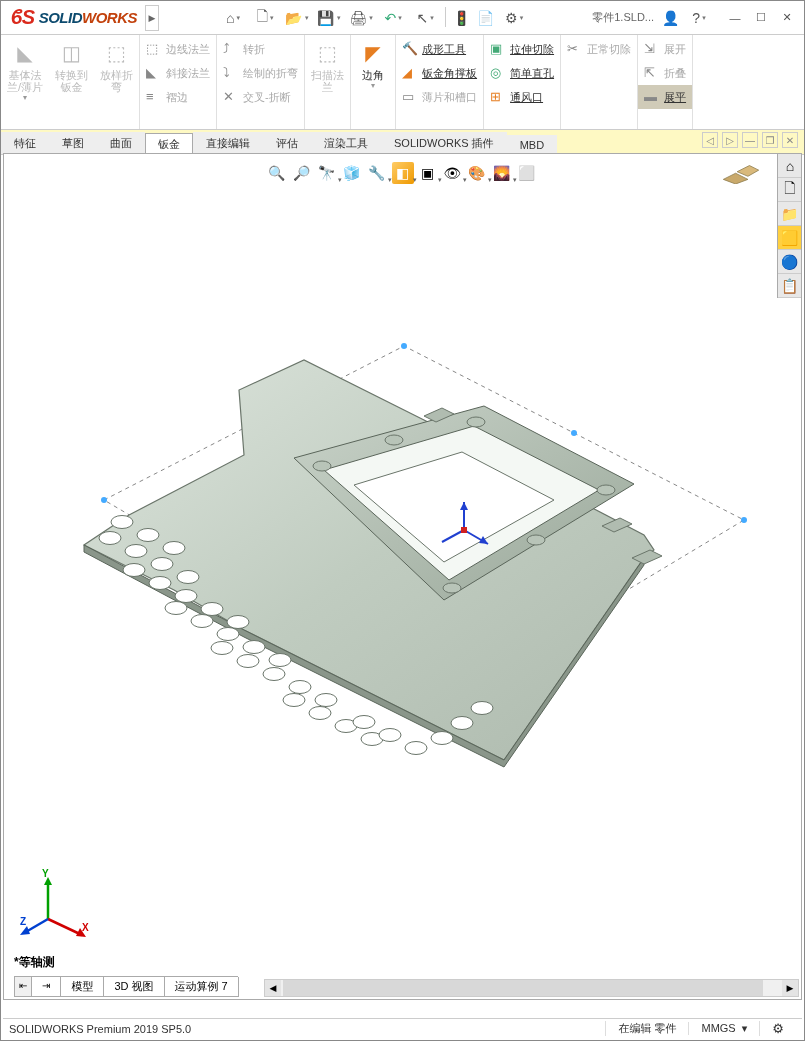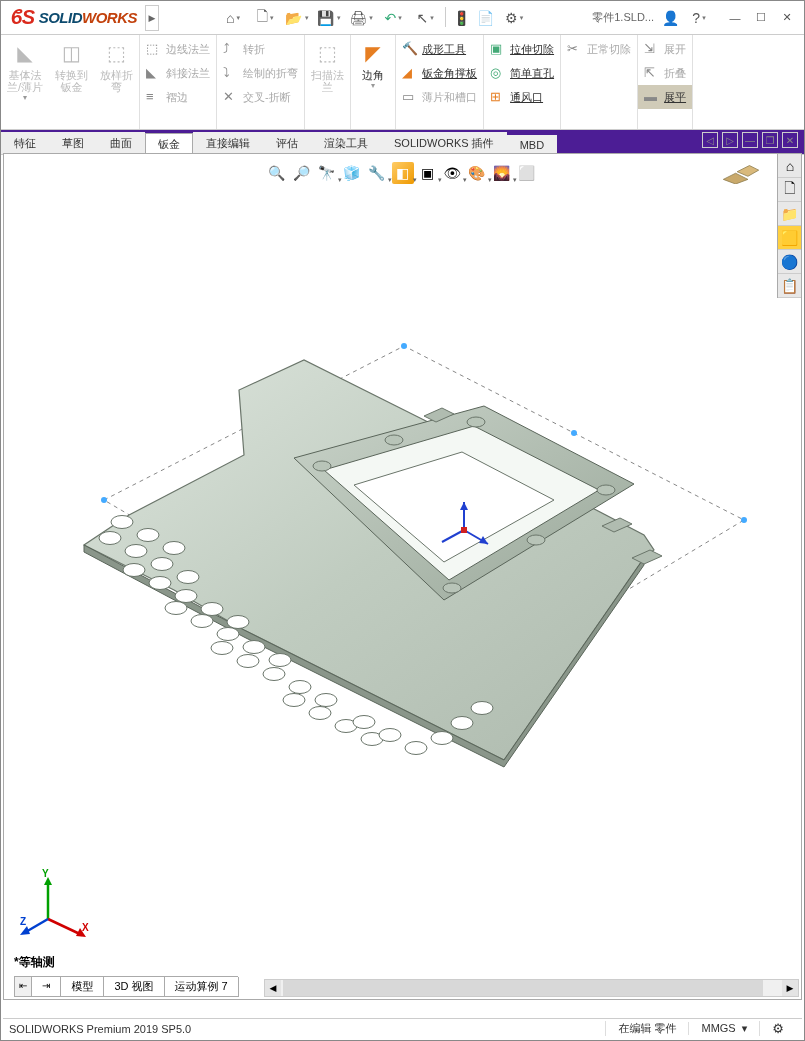--- a/index.html
+++ b/index.html
@@ -31,21 +31,21 @@
 .rg-big.disabled .lbl, .rg-big.disabled .ico { color: #bbb; }
 .rg-big .drop { font-size: 8px; color: #999; }
 .rg-row { display: flex; align-items: center; height: 24px; padding: 0 6px; gap: 4px; }
 .rg-row .ico { width: 16px; height: 16px; font-size: 13px; color: #888; }
 .rg-row .lbl { font-size: 11px; color: #aaa; white-space: nowrap; }
 .rg-row.enabled .lbl { color: #333; text-decoration: underline; }
 .rg-row.enabled .ico { color: #e67e22; }
 .rg-multi { display: flex; flex-direction: column; padding: 2px 0; }
 
 
-.tabs { display: flex; background: #4c1d95; border-bottom: 1px solid #ccc; height: 25px; align-items: flex-end; position: relative; }
+.tabs { display: flex; background: #fef9c3; border-bottom: 1px solid #ccc; height: 25px; align-items: flex-end; position: relative; }
 .tab { padding: 3px 12px 3px; font-size: 11px; color: #333; border: 1px solid transparent; border-bottom: none; background: #eee; }
 .tab.active { background: #fff; border-color: #aaa; position: relative; top: 1px; }
 .tabs-right { position: absolute; right: 6px; top: 2px; display: flex; gap: 4px; }
 .tabs-right span { width: 16px; height: 16px; font-size: 10px; color: #888; display: flex; align-items: center; justify-content: center; border: 1px solid #ccc; }
 
 
 .view-tb { position: absolute; top: 156px; left: 50%; transform: translateX(-50%); display: flex; gap: 3px; background: rgba(255,255,255,0.6); padding: 2px; z-index: 5; }
 .view-tb .vb { width: 22px; height: 22px; display: flex; align-items: center; justify-content: center; font-size: 14px; position: relative; }
 .view-tb .vb.drop::after { content: "▾"; font-size: 7px; position: absolute; right: -3px; bottom: 0; color: #666; }
 .view-tb .vb.cube { background: linear-gradient(135deg,#fc6,#e90); color:#fff; border-radius:2px; }

